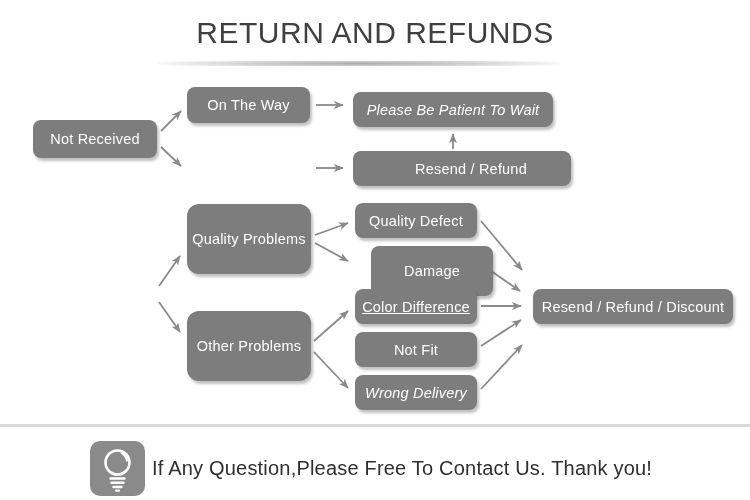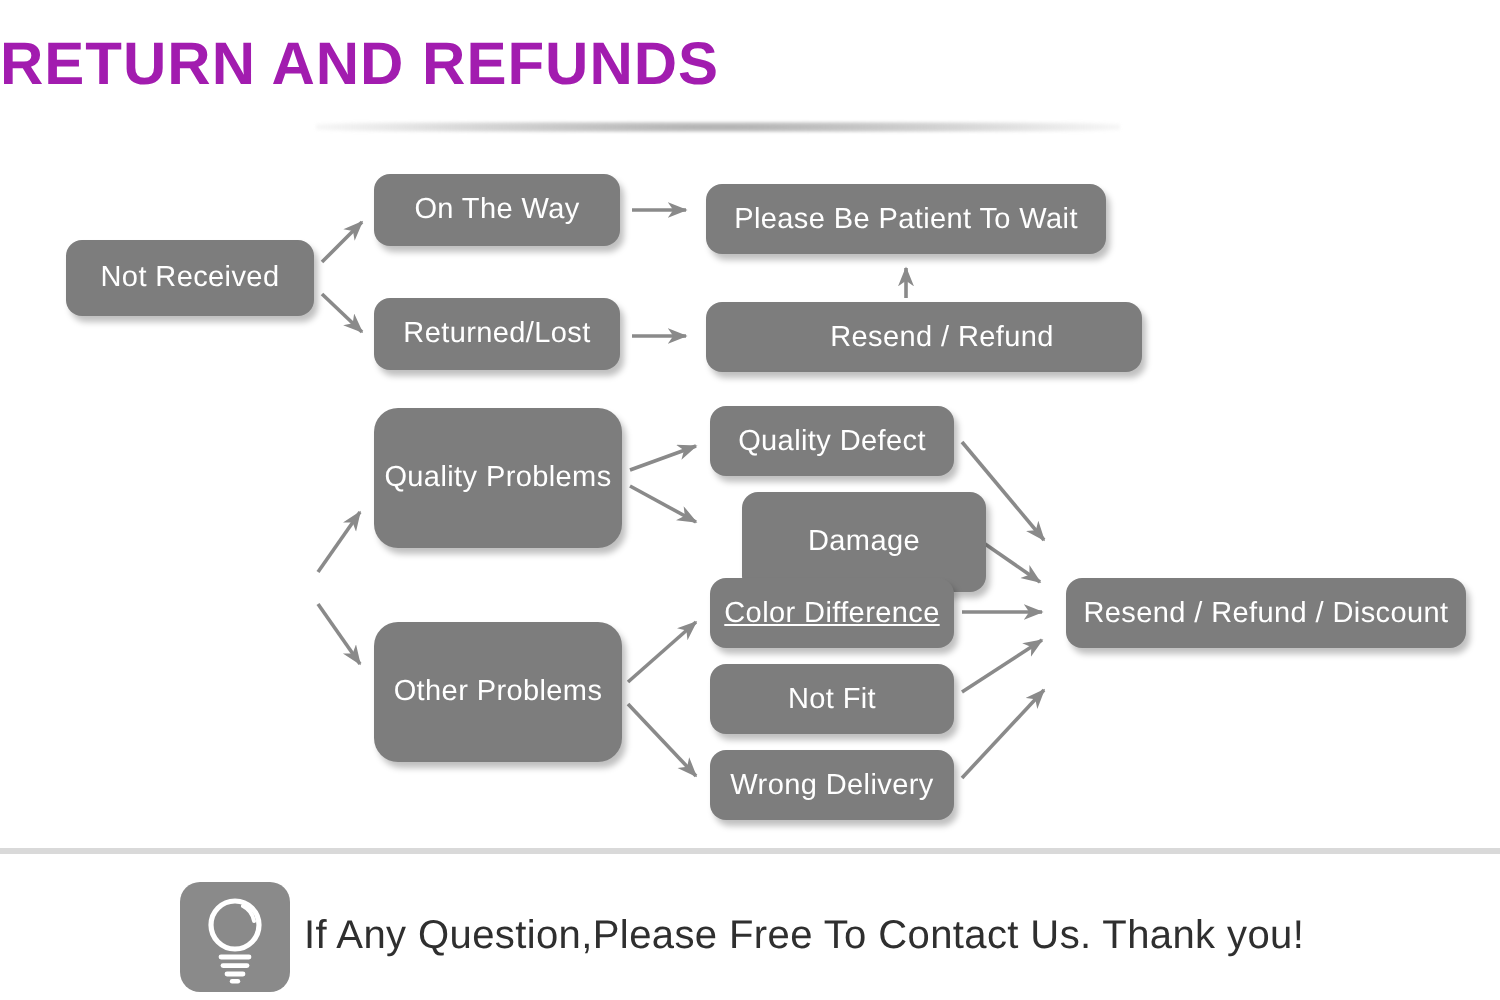--- a/index.html
+++ b/index.html
@@ -8,25 +8,25 @@
     width: 750px;
     height: 500px;
     background: #ffffff;
     font-family: "Liberation Sans", "DejaVu Sans", sans-serif;
     overflow: hidden;
   }
   .title {
     position: absolute;
     left: 0; top: 16px;
     width: 100%;
-    text-align: left;
+    text-align: center;
     font-size: 30px;
-    font-weight: 700;
+    font-weight: 400;
     letter-spacing: 0.5px;
-    color: #a21caf;
+    color: #404040;
   }
   .title-divider {
     position: absolute;
     left: 158px; top: 61px;
     width: 402px; height: 5px;
     background: radial-gradient(ellipse 55% 95% at 50% 50%,
       rgba(150,150,150,0.8) 0%,
       rgba(160,160,160,0.45) 55%,
       rgba(170,170,170,0) 100%);
     filter: blur(0.7px);
@@ -40,30 +40,30 @@
     align-items: center;
     justify-content: center;
     font-size: 14.5px;
     letter-spacing: 0.2px;
     box-shadow: 2px 3px 3px rgba(0,0,0,0.25);
     white-space: nowrap;
   }
   .n-not-received     { left: 33px;  top: 120px; width: 124px; height: 38px; }
   .n-on-the-way       { left: 187px; top: 87px;  width: 123px; height: 36px; }
   .n-returned-lost    { left: 187px; top: 149px; width: 123px; height: 36px; }
-  .n-be-patient       { left: 353px; top: 92px;  width: 200px; height: 35px; }
+  .n-be-patient       { left: 353px; top: 92px;  width: 200px; height: 35px; font-style: italic; }
   .n-resend-refund    { left: 353px; top: 151px; width: 200px; height: 35px; padding-left: 18px; }
   .n-received         { left: 33px;  top: 274px; width: 123px; height: 40px; }
   .n-quality-problems { left: 187px; top: 204px; width: 124px; height: 70px; border-radius: 12px; }
   .n-other-problems   { left: 187px; top: 311px; width: 124px; height: 70px; border-radius: 12px; }
   .n-quality-defect   { left: 355px; top: 203px; width: 122px; height: 35px; }
   .n-damage           { left: 355px; top: 246px; width: 122px; height: 50px; margin-left: 16px; }
   .n-color-difference { left: 355px; top: 289px; width: 122px; height: 35px; text-decoration: underline; }
   .n-not-fit          { left: 355px; top: 332px; width: 122px; height: 35px; }
-  .n-wrong-delivery   { left: 355px; top: 375px; width: 122px; height: 35px; }
+  .n-wrong-delivery   { left: 355px; top: 375px; width: 122px; height: 35px; font-style: italic; }
   .n-final            { left: 533px; top: 289px; width: 200px; height: 35px; }
   .edges {
     position: absolute;
     left: 0; top: 0;
     pointer-events: none;
   }
   .bottom-divider {
     position: absolute;
     left: 0; top: 424px;
     width: 750px; height: 3px;
@@ -115,21 +115,20 @@
       <line x1="481" y1="221" x2="522" y2="270" marker-end="url(#arrow)"></line>
       <line x1="481" y1="264" x2="520" y2="291" marker-end="url(#arrow)"></line>
       <line x1="481" y1="306" x2="521" y2="306" marker-end="url(#arrow)"></line>
       <line x1="481" y1="346" x2="521" y2="320" marker-end="url(#arrow)"></line>
       <line x1="481" y1="389" x2="522" y2="345" marker-end="url(#arrow)"></line>
     </g>
   </svg>
 
   <div class="node n-on-the-way">On The Way</div>
   <div class="node n-not-received">Not Received</div>
-  <div class="node n-returned-lost">Returned/Lost</div>
   <div class="node n-be-patient">Please Be Patient To Wait</div>
   <div class="node n-resend-refund">Resend / Refund</div>
   <div class="node n-quality-problems">Quality Problems</div>
   <div class="node n-other-problems">Other Problems</div>
   <div class="node n-quality-defect">Quality Defect</div>
   <div class="node n-damage">Damage</div>
   <div class="node n-color-difference">Color Difference</div>
   <div class="node n-not-fit">Not Fit</div>
   <div class="node n-wrong-delivery">Wrong Delivery</div>
   <div class="node n-final">Resend / Refund / Discount</div>

